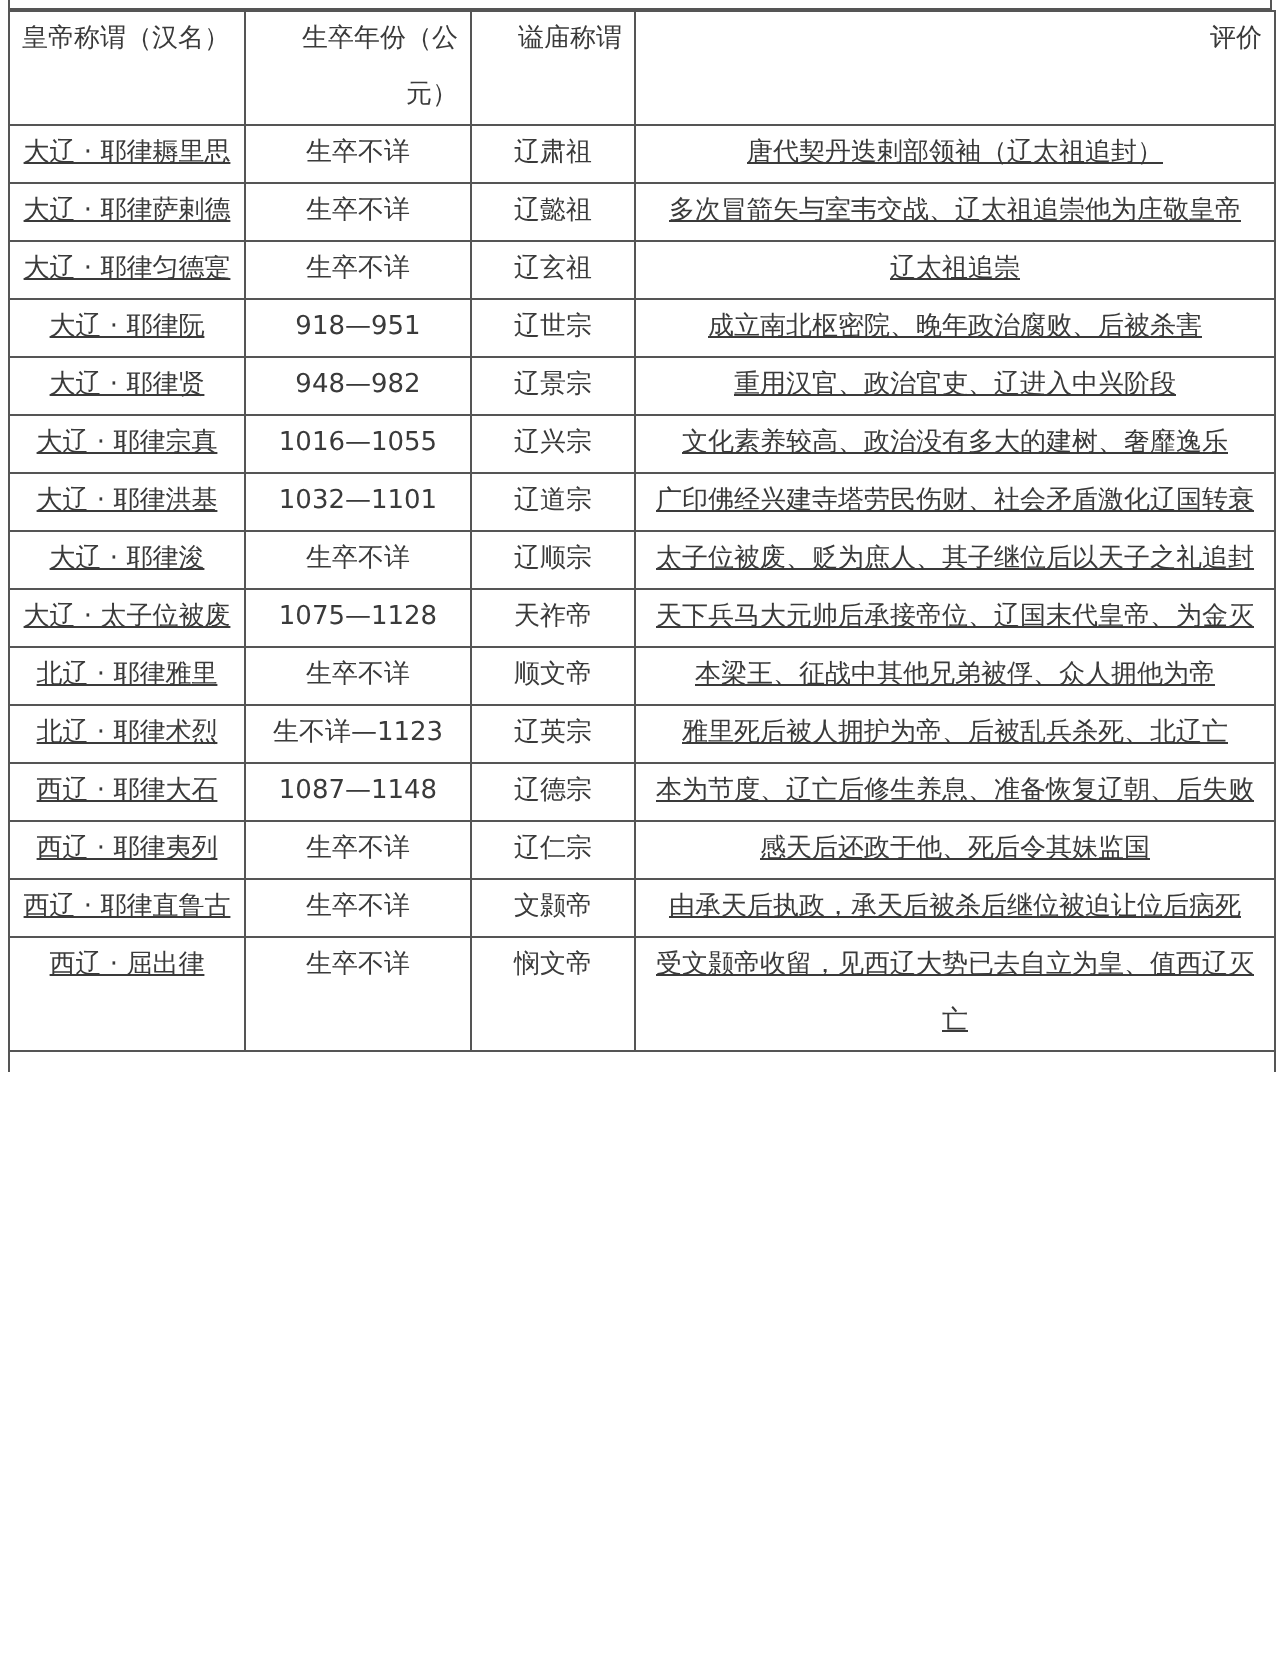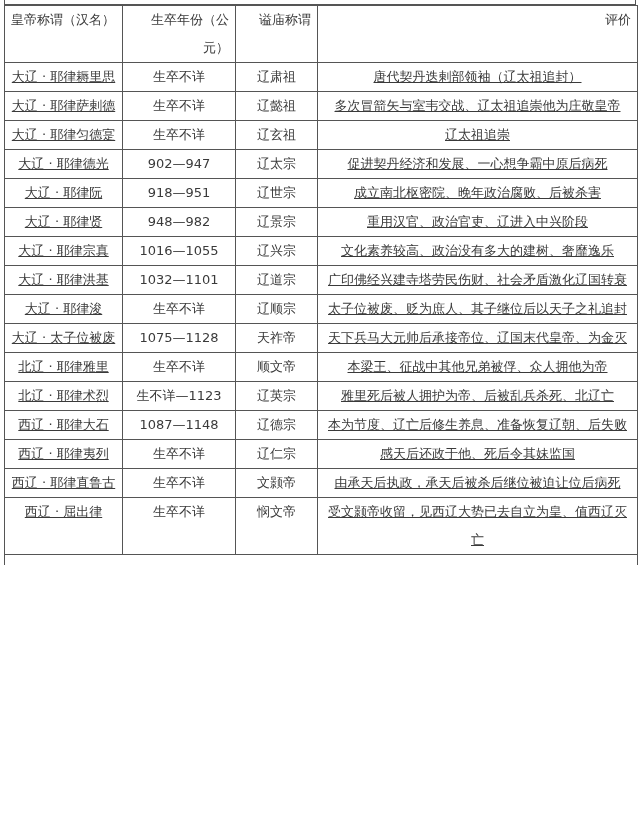--- a/index.html
+++ b/index.html
@@ -49,26 +49,20 @@
         <td class="name">大辽 · 耶律萨剌德</td>
         <td class="c">生卒不详</td>
         <td class="c">辽懿祖</td>
         <td class="eval">多次冒箭矢与室韦交战、辽太祖追崇他为庄敬皇帝</td>
       </tr>
       <tr>
         <td class="name">大辽 · 耶律匀德寔</td>
         <td class="c">生卒不详</td>
         <td class="c">辽玄祖</td>
         <td class="eval">辽太祖追崇</td>
-      </tr>
-      <tr>
-        <td class="name">大辽 · 耶律德光</td>
-        <td class="c">902—947</td>
-        <td class="c">辽太宗</td>
-        <td class="eval">促进契丹经济和发展、一心想争霸中原后病死</td>
       </tr>
       <tr>
         <td class="name">大辽 · 耶律阮</td>
         <td class="c">918—951</td>
         <td class="c">辽世宗</td>
         <td class="eval">成立南北枢密院、晚年政治腐败、后被杀害</td>
       </tr>
       <tr>
         <td class="name">大辽 · 耶律贤</td>
         <td class="c">948—982</td>

